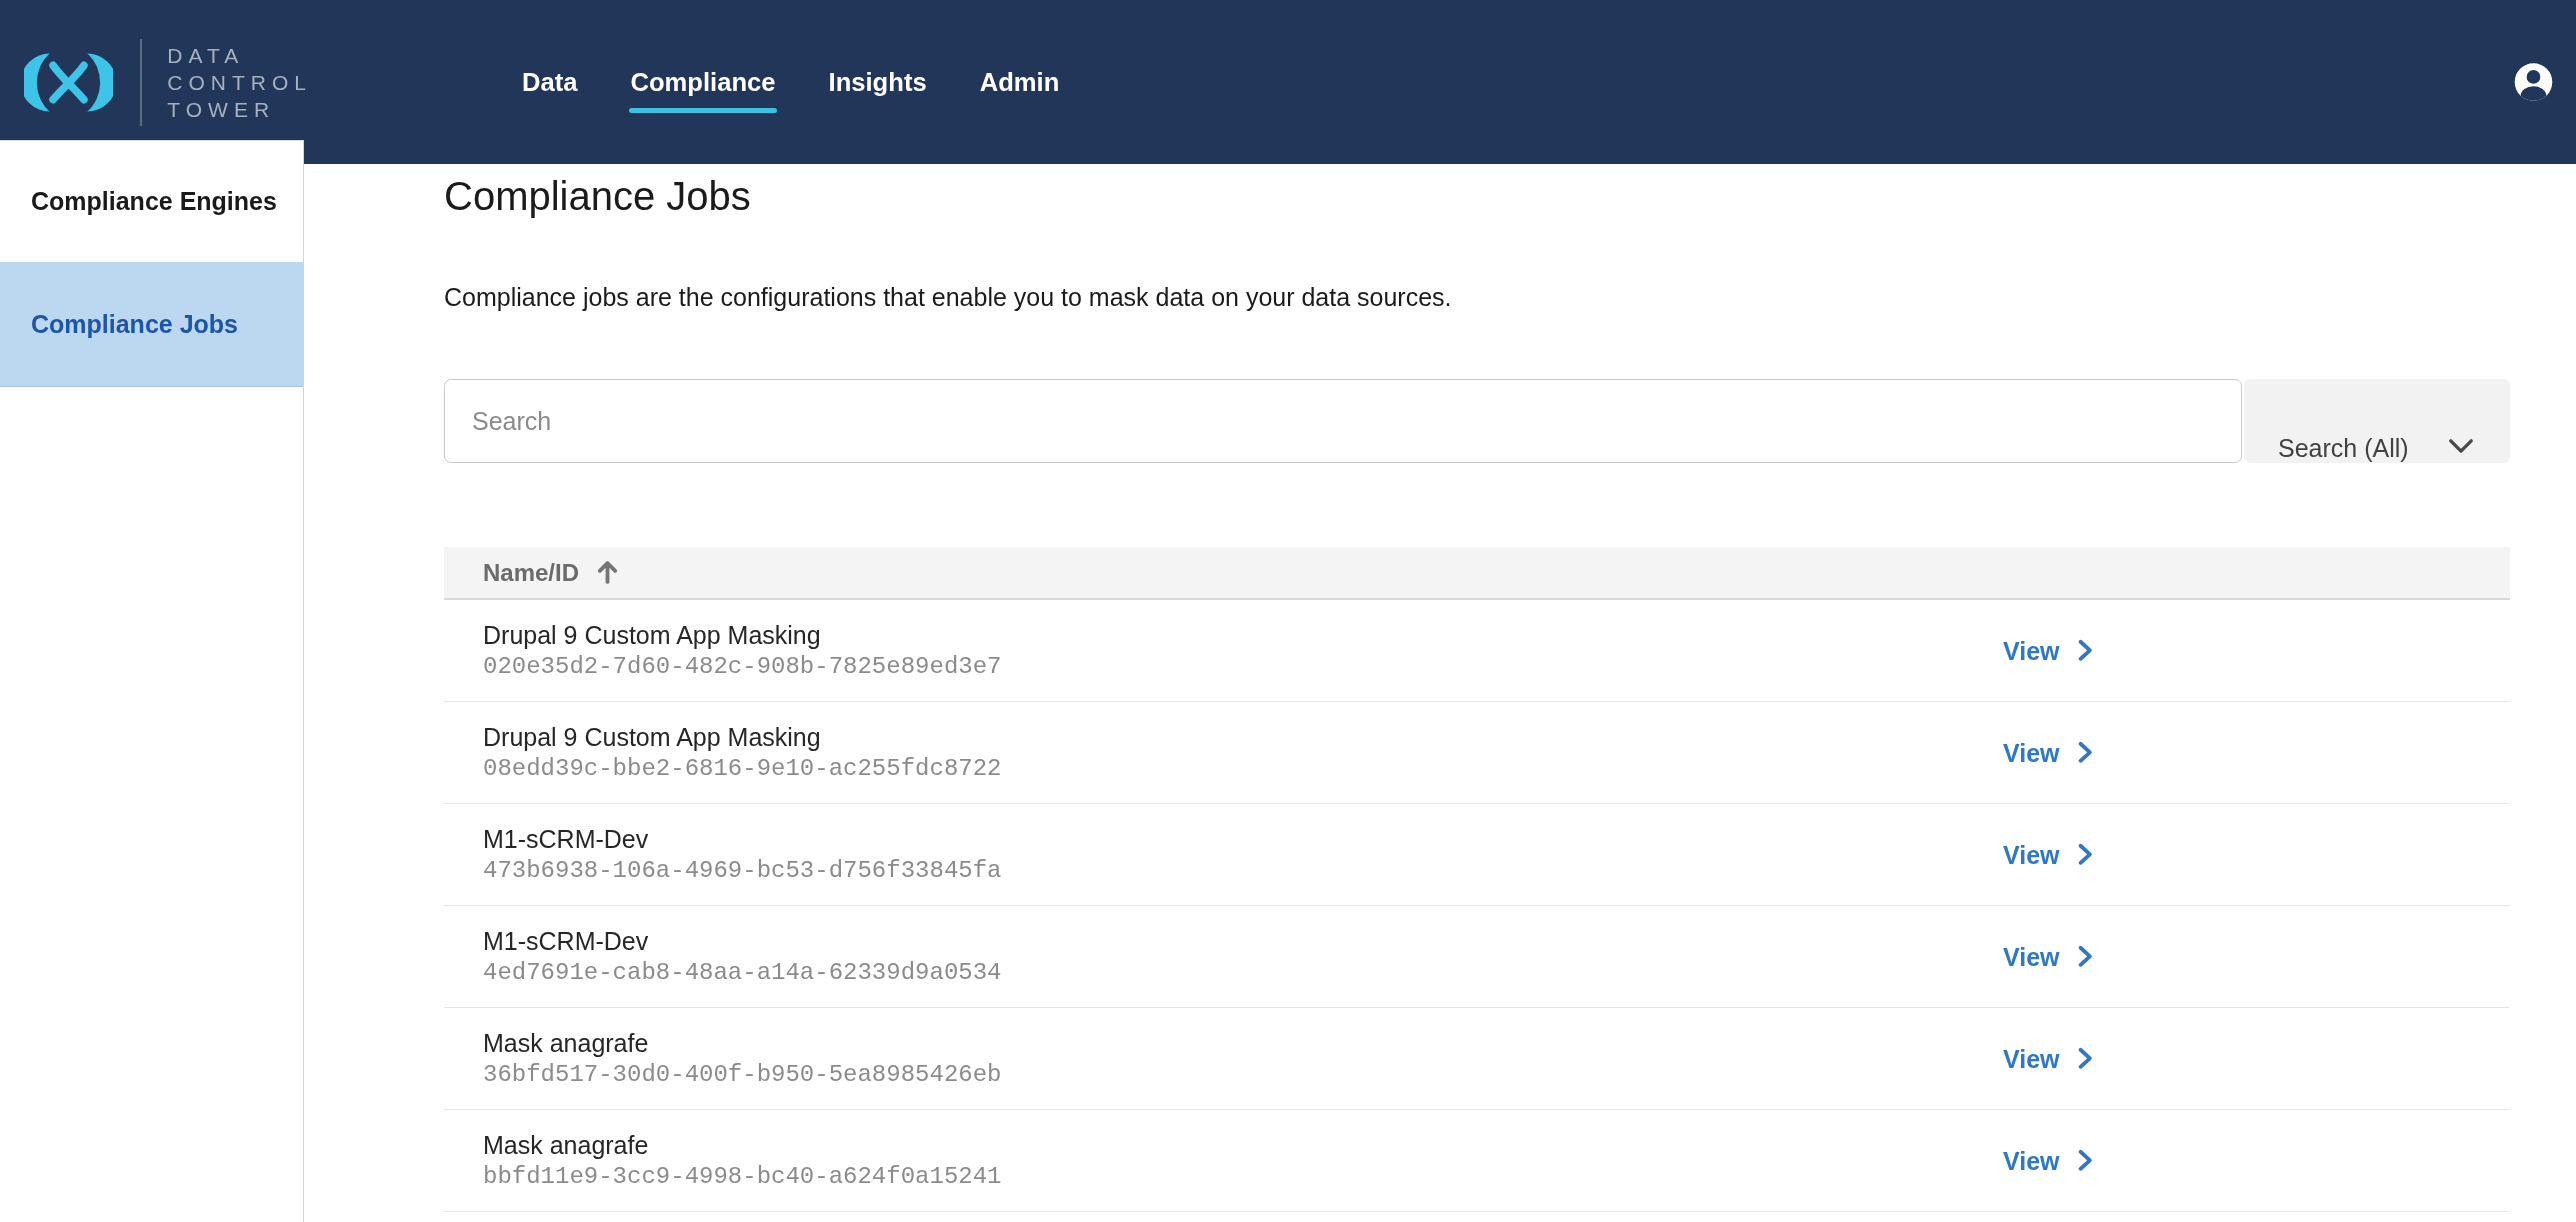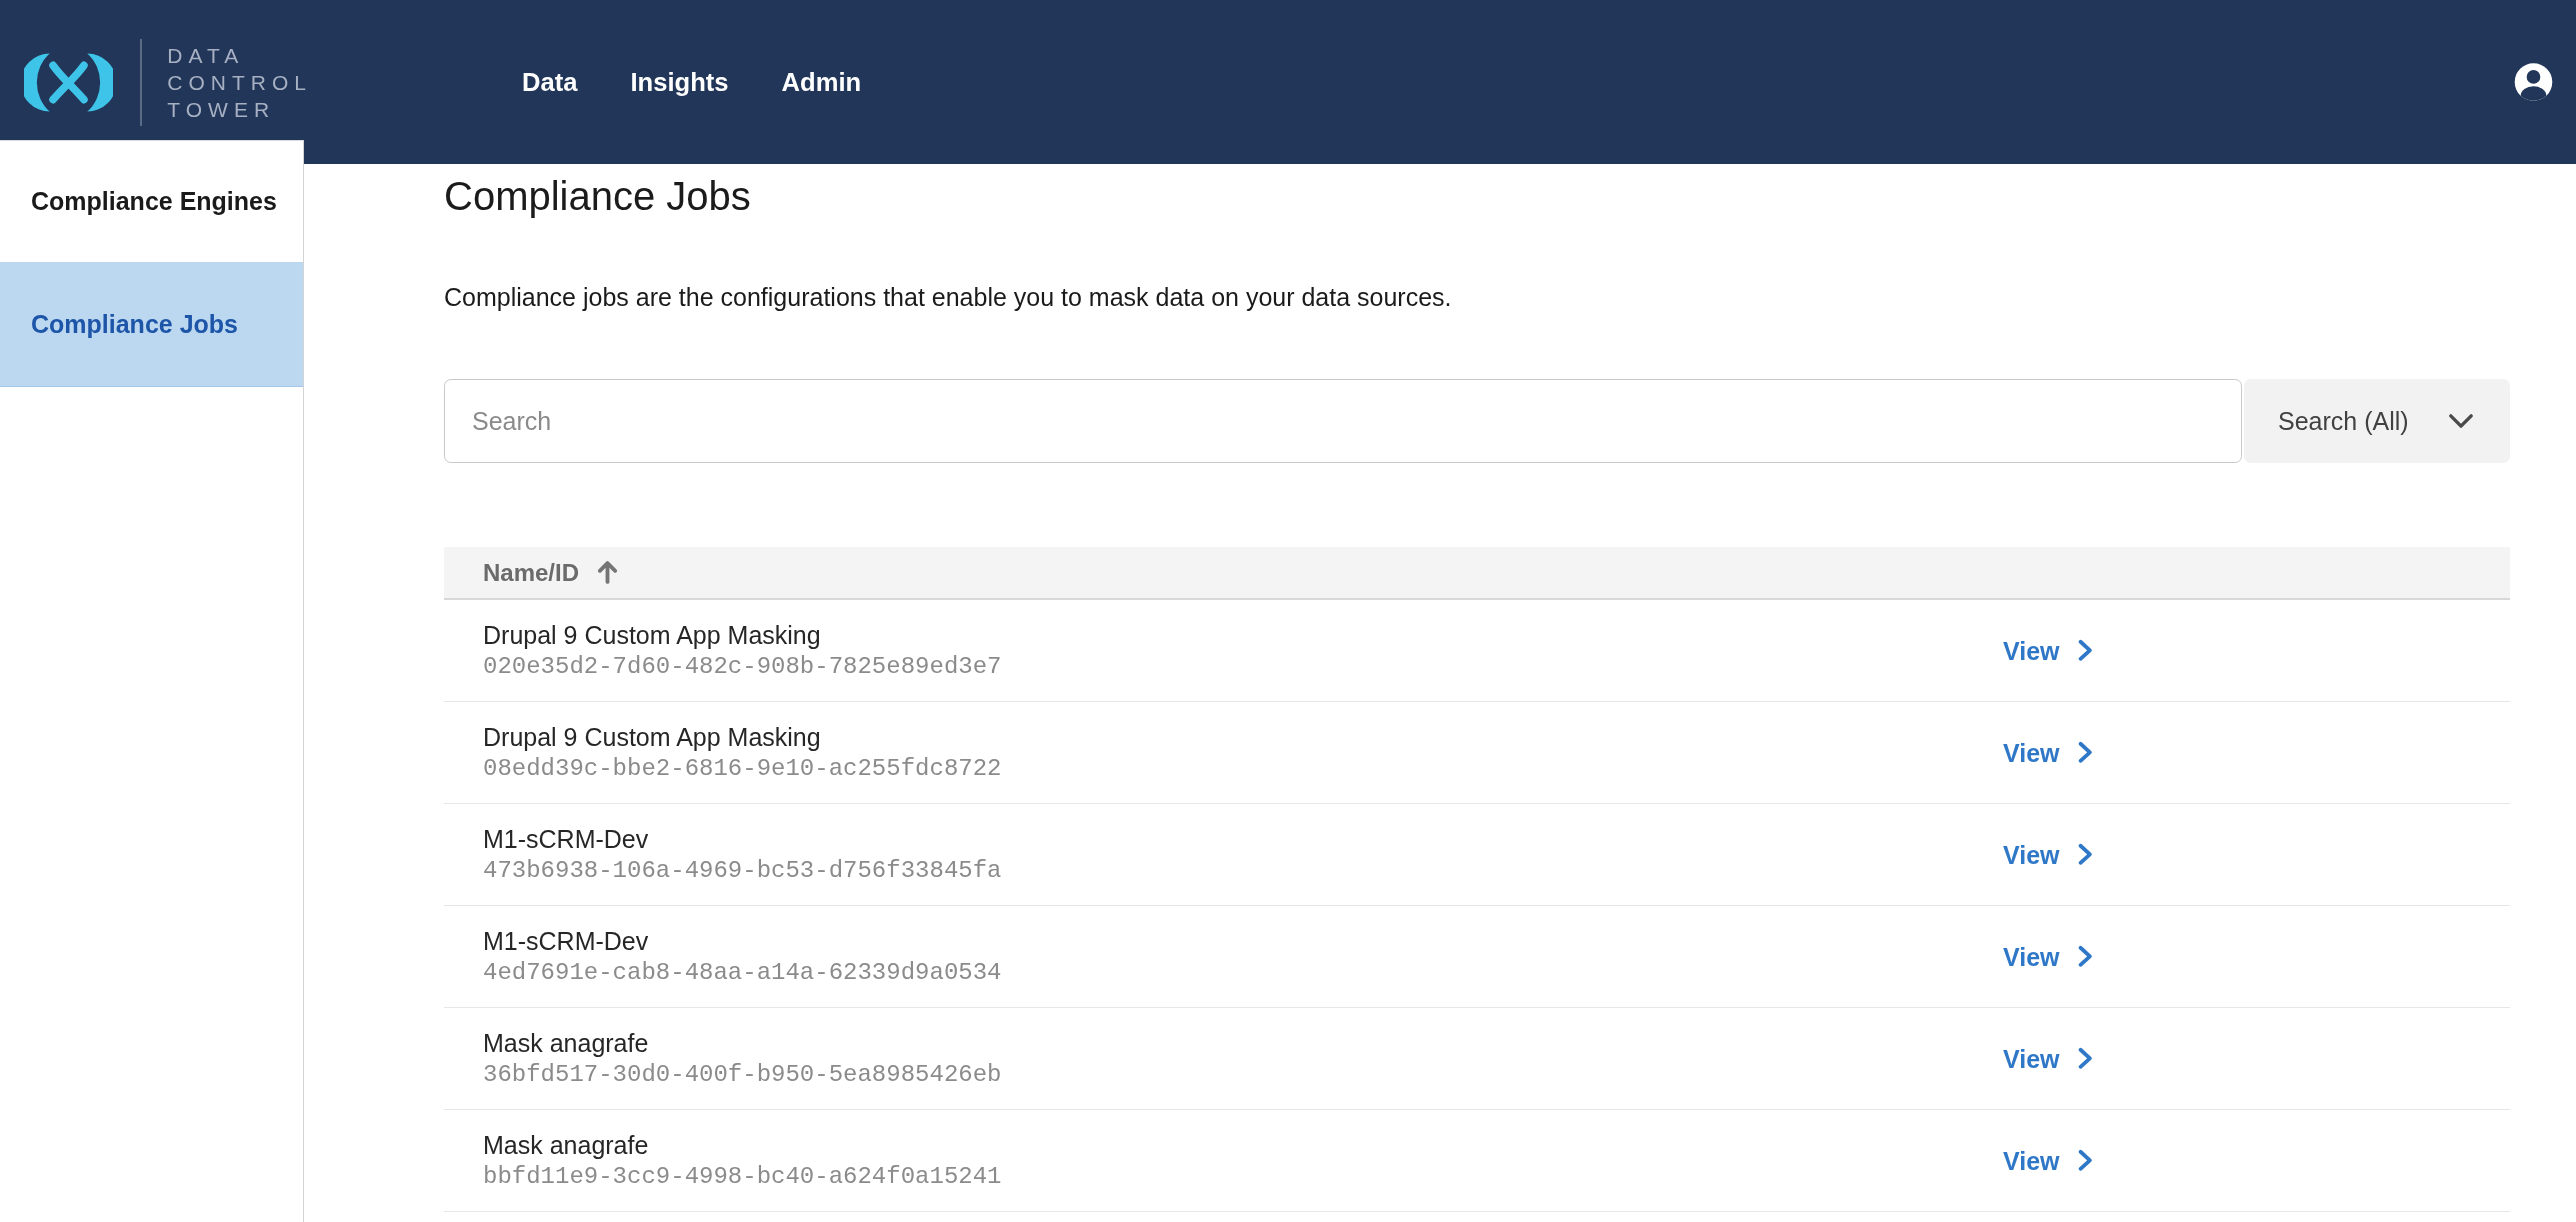--- a/index.html
+++ b/index.html
@@ -37,21 +37,21 @@
                 line-height:49px; }
   .page-desc { margin-top:61px; font-size:25px; color:#1b1b1b; line-height:31px; }
 
   
   .search-row { margin-top:66px; display:flex; height:84px; }
   .search-input { flex:1; height:84px; border:1.7px solid #c9c9c9; border-radius:6.8px;
                   font-size:25px; color:#333; padding:0 0 0 27px; outline:none;
                   font-family:"Liberation Sans", sans-serif; background:#fff; }
   .search-input::placeholder { color:#8a8a8a; }
   .search-scope { width:266px; margin-left:1.7px; background:#f2f2f2; border-radius:6.8px;
-                  display:flex; align-items:center; cursor:pointer; }
+                  display:flex; align-items:flex-end; cursor:pointer; }
   .scope-label { margin-left:34px; font-size:25px; color:#414141; }
   .scope-chevron { margin-left:auto; margin-right:32px; width:34px; height:34px; }
 
   
   .table { margin-top:84px; }
   .thead { height:53px; background:#f4f4f4; border-bottom:2.6px solid #d8d8d8;
            display:flex; align-items:center; padding-left:39px; }
   .th-label { font-size:24px; font-weight:bold; color:#6b6b6b; cursor:pointer; }
   .sort-arrow { width:29px; height:29px; margin-left:13.6px; cursor:pointer; }
   .trow { height:102px; border-bottom:1.7px solid #e7e7e7; position:relative;
@@ -76,20 +76,21 @@
     </svg>
     <div class="logo-divider"></div>
     <div class="logo-text">
       <div>DATA</div>
       <div>CONTROL</div>
       <div>TOWER</div>
     </div>
   </div>
   <nav class="main-nav">
     <span class="nav-item">Data</span>
+    <span class="nav-item active">Compliance</span>
     <span class="nav-item">Insights</span>
     <span class="nav-item">Admin</span>
   </nav>
   <svg class="avatar" viewBox="0 0 48 48">
     <defs>
         <clipPath id="avclip">
           <circle cx="24" cy="24" r="22"></circle>
         </clipPath>
       </defs>
     <circle cx="24" cy="24" r="22" fill="#ffffff"></circle>

